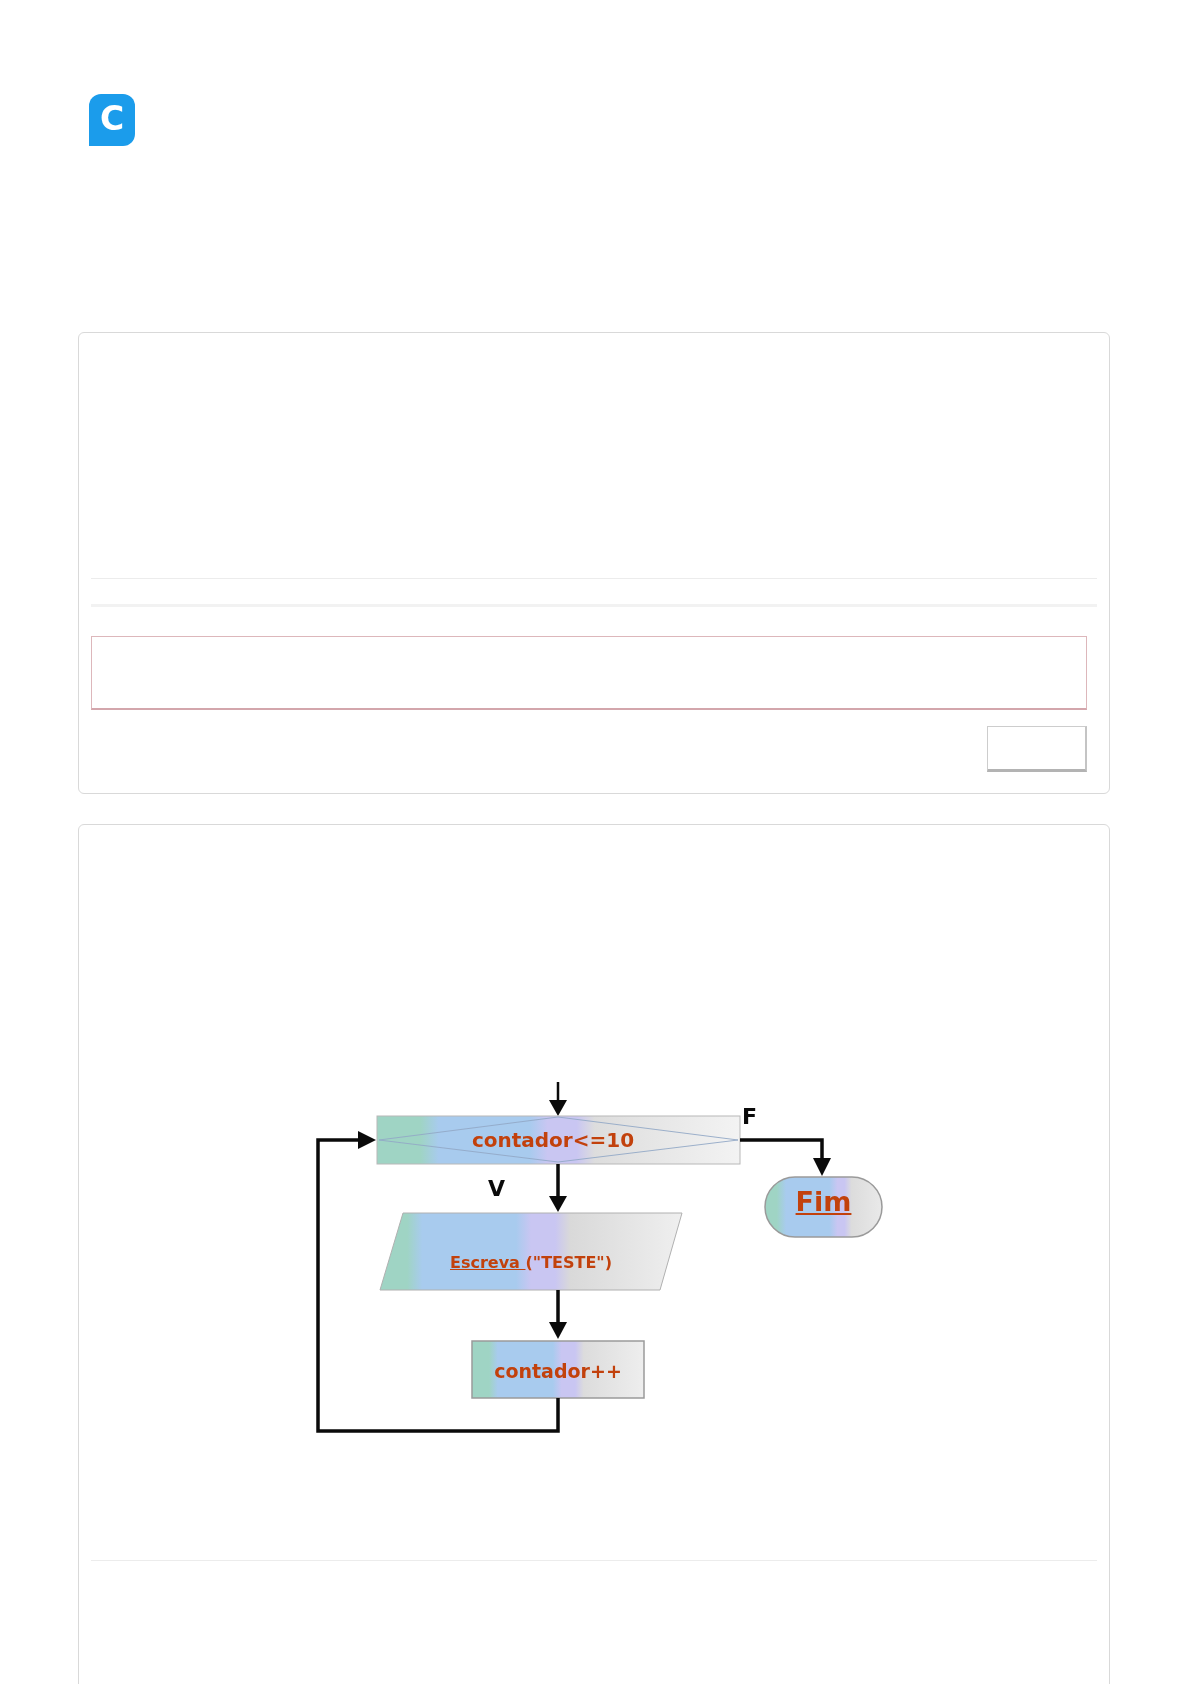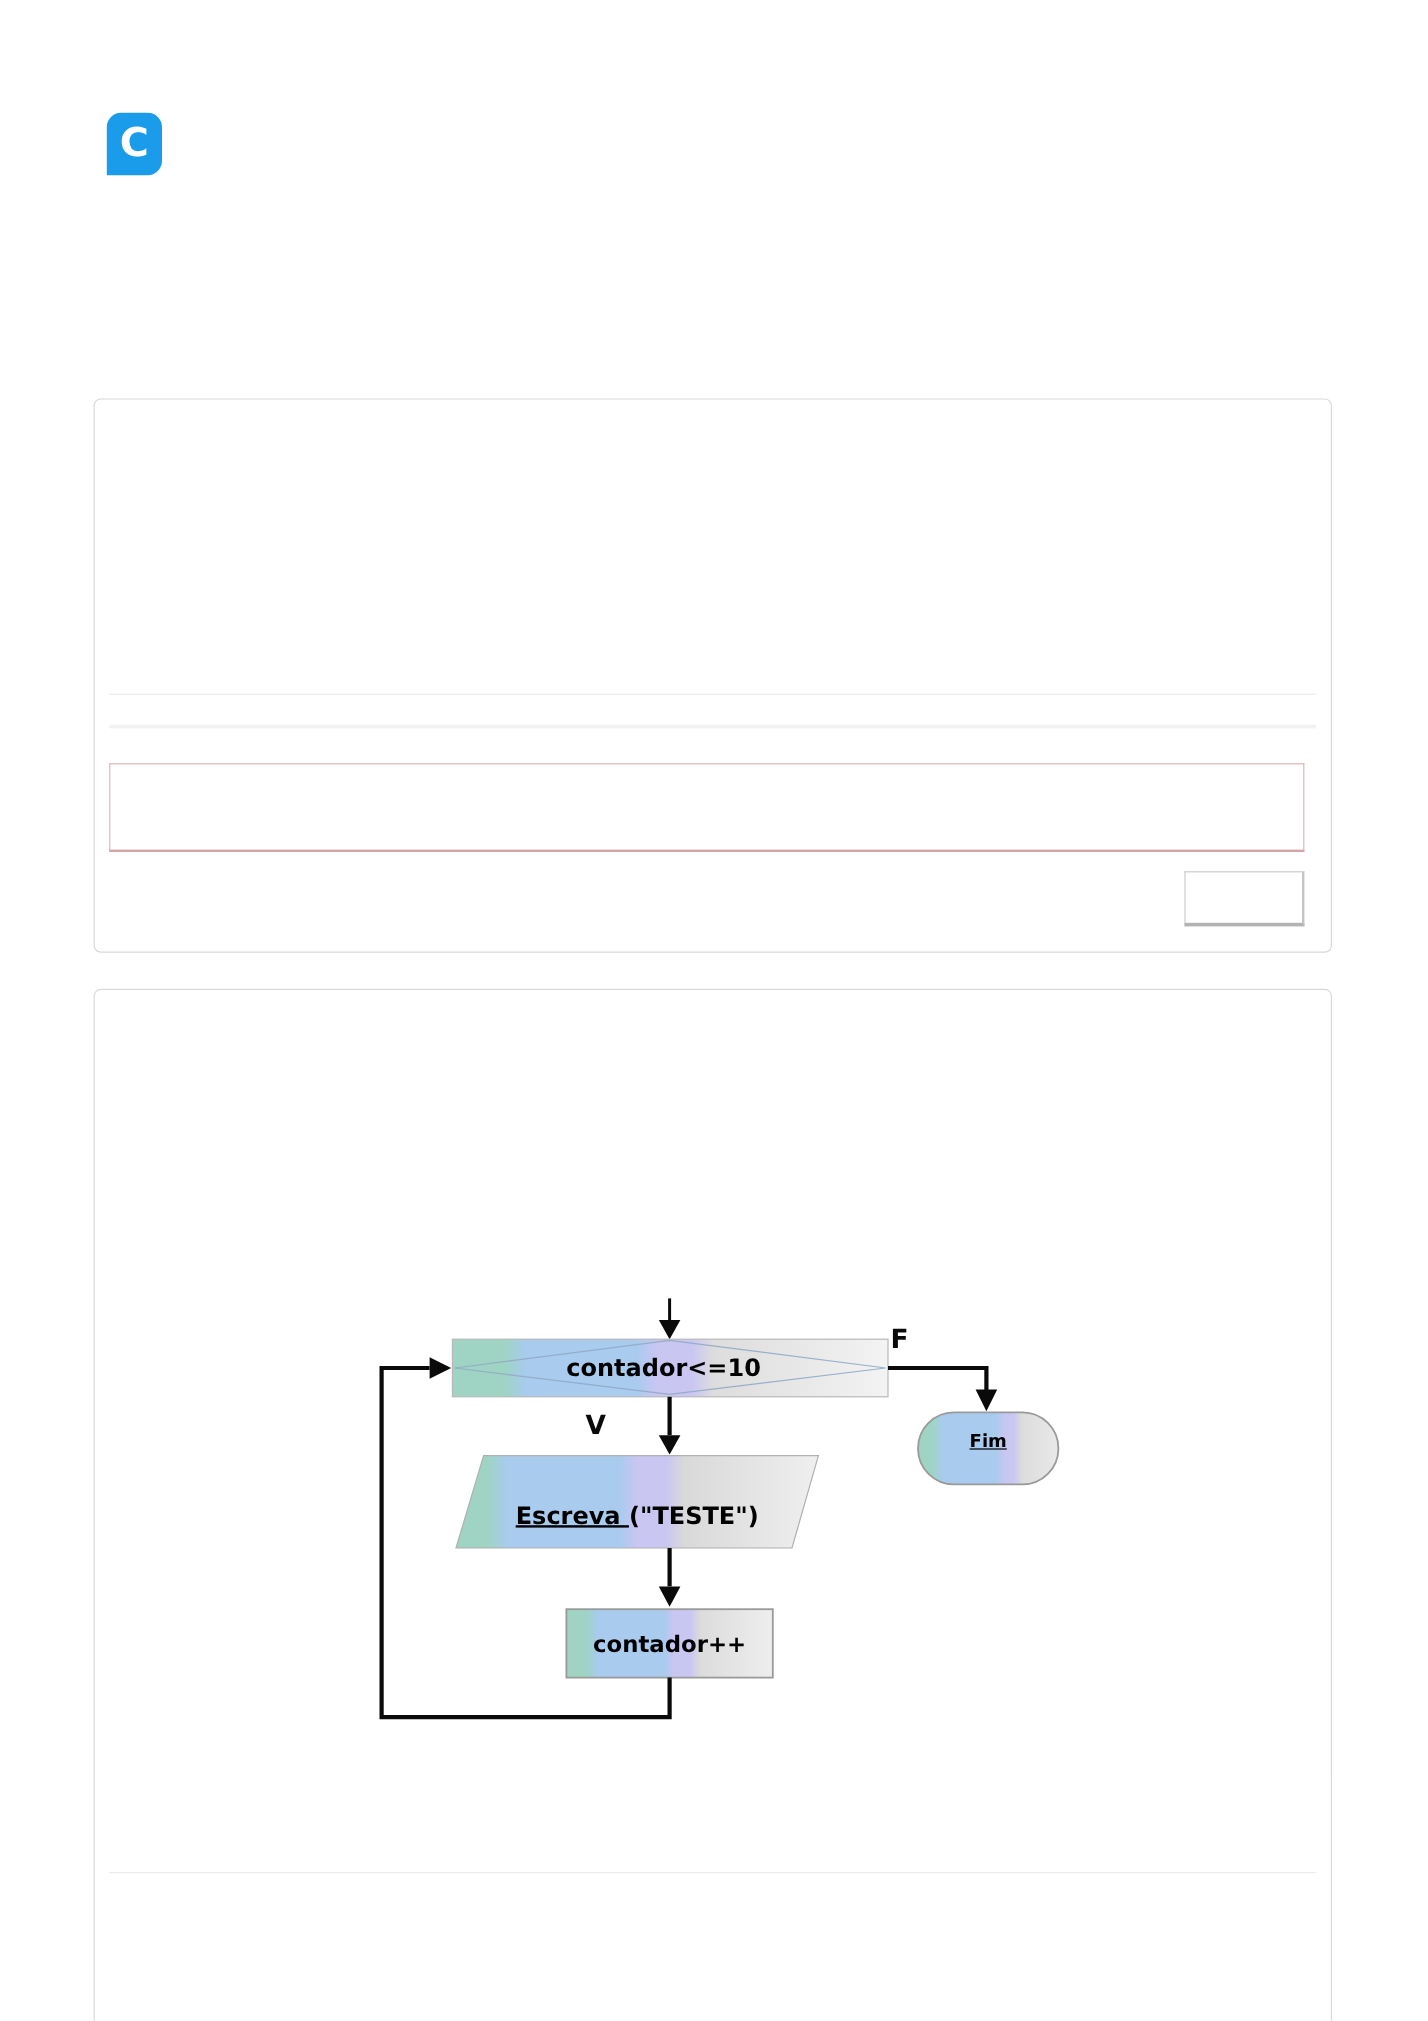--- a/index.html
+++ b/index.html
@@ -32,29 +32,29 @@
     border:1px solid #ddb7bb;border-bottom:2px solid #d3a6ac;
   }
   .cardbtn{
     left:987px;top:726px;width:100px;height:46px;background:#ffffff;
     border:1px solid #cdcdcd;border-bottom:3px solid #b3b3b3;border-right:2px solid #c4c4c4;
     cursor:pointer;
   }
 
   
   .fc-text{
-    font-family:"DejaVu Sans",sans-serif;font-weight:bold;color:#000000;
+    font-family:"DejaVu Sans",sans-serif;font-weight:bold;color:#c2410c;
     display:flex;align-items:center;justify-content:center;text-align:center;
   }
   .cond-label{left:377px;top:1116px;width:352px;height:48px;font-size:20px;}
   .branch-label{font-size:22px;color:#0a0a0a;font-family:"DejaVu Sans",sans-serif;font-weight:bold;}
   .f-label{left:742px;top:1104px;}
   .v-label{left:488px;top:1176px;}
-  .fim-label{left:765px;top:1177px;width:117px;height:48px;font-size:15px;text-decoration:underline;}
-  .escreva-label{left:393px;top:1213px;width:276px;height:99px;font-size:20px;}
+  .fim-label{left:765px;top:1177px;width:117px;height:48px;font-size:27px;text-decoration:underline;}
+  .escreva-label{left:393px;top:1213px;width:276px;height:99px;font-size:16px;}
   .escreva-label .kw{text-decoration:underline;white-space:pre;}
   .contador-label{left:472px;top:1341px;width:172px;height:59px;font-size:19px;}
 </style>
 </head>
 <body>
 
 <div class="abs logo">C</div>
 
 <div class="abs card card1"></div>
 <div class="abs divider div1"></div>

